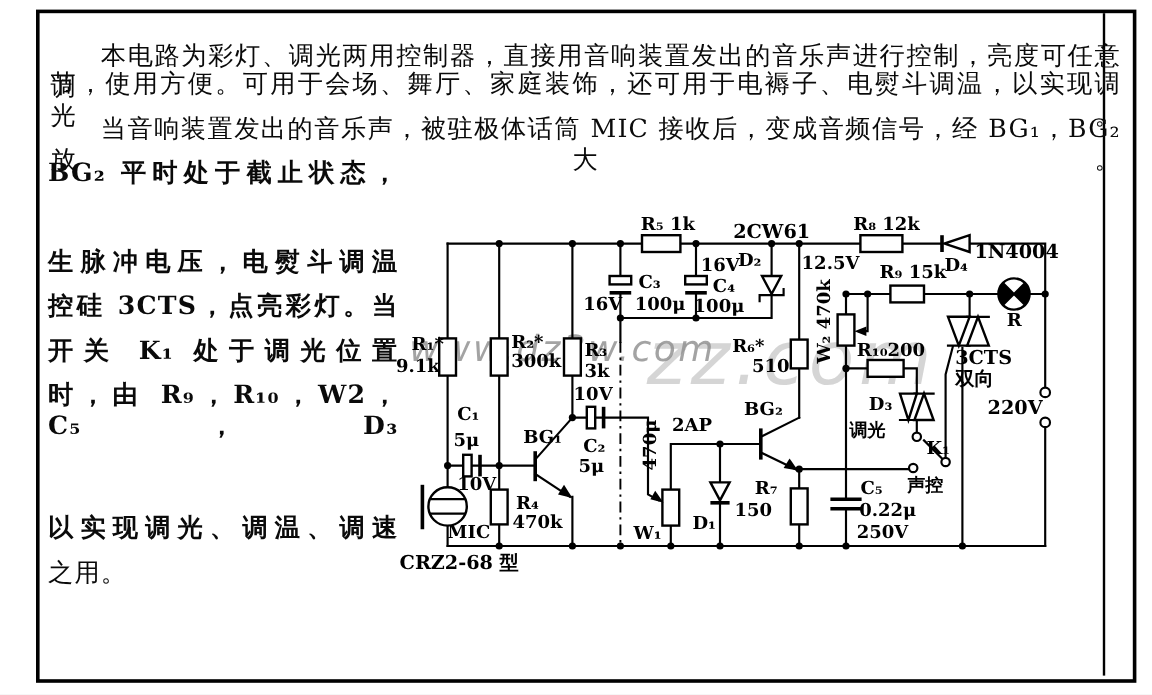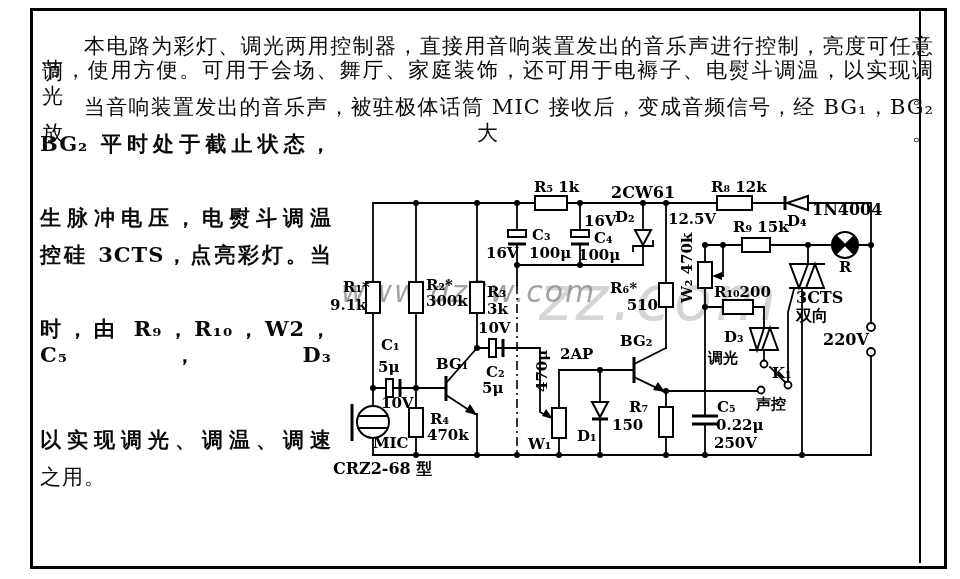--- a/index.html
+++ b/index.html
@@ -35,20 +35,21 @@
 
   <div class="frame"></div>
   <div class="inner-line"></div>
 
   <div class="tl wide indent" style="left:42px;top:33px">本电路为彩灯、调光两用控制器，直接用音响装置发出的音乐声进行控制，亮度可任意调</div>
   <div class="tl wide" style="left:42px;top:57px">节，使用方便。可用于会场、舞厅、家庭装饰，还可用于电褥子、电熨斗调温，以实现调光。</div>
   <div class="tl wide indent" style="left:42px;top:94px">当音响装置发出的音乐声，被驻极体话筒 MIC 接收后，变成音频信号，经 BG₁，BG₂ 放大。</div>
   <div class="tl col" style="left:40px;top:131px">BG₂ 平时处于截止状态，</div>
   <div class="tl col" style="left:40px;top:205px">生脉冲电压，电熨斗调温</div>
   <div class="tl col" style="left:40px;top:242px">控硅 3CTS，点亮彩灯。当</div>
+  <div class="tl col" style="left:40px;top:279px">开关 K₁ 处于调光位置</div>
   <div class="tl col" style="left:40px;top:316px">时，由 R₉，R₁₀，W2，C₅，D₃</div>
   <div class="tl col" style="left:40px;top:427px">以实现调光、调温、调速</div>
   <div class="tl" style="left:40px;top:464px">之用。</div>
 
   <div class="wm wm2">zz.com</div>
   <div class="wm wm1">www.dz3w.com</div>
 
   <svg class="schem" width="960" height="579" viewBox="0 0 960 579">
 
     <g>

